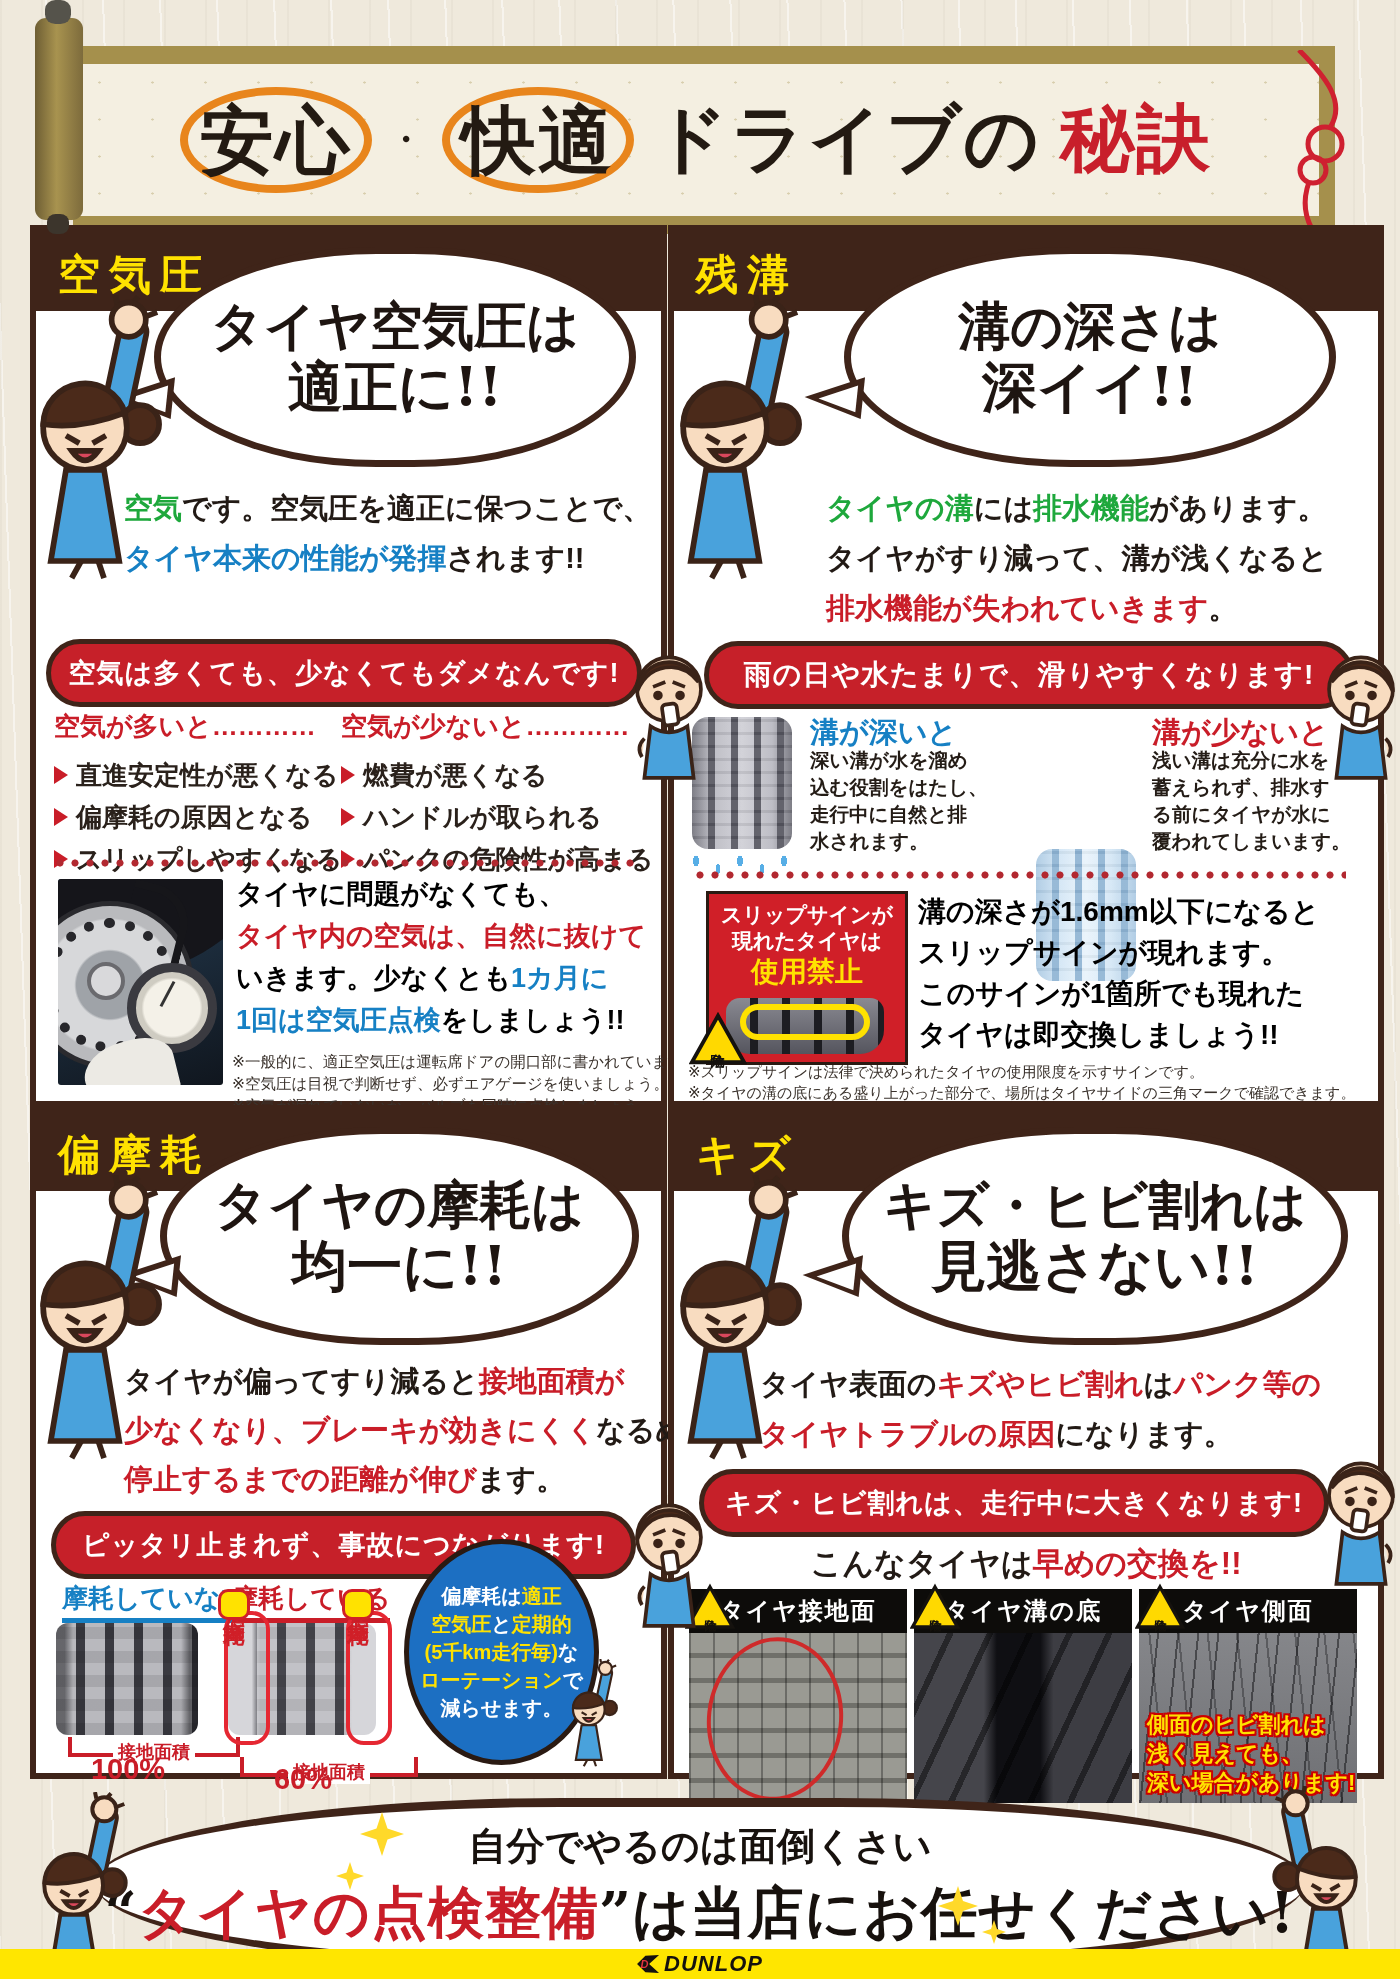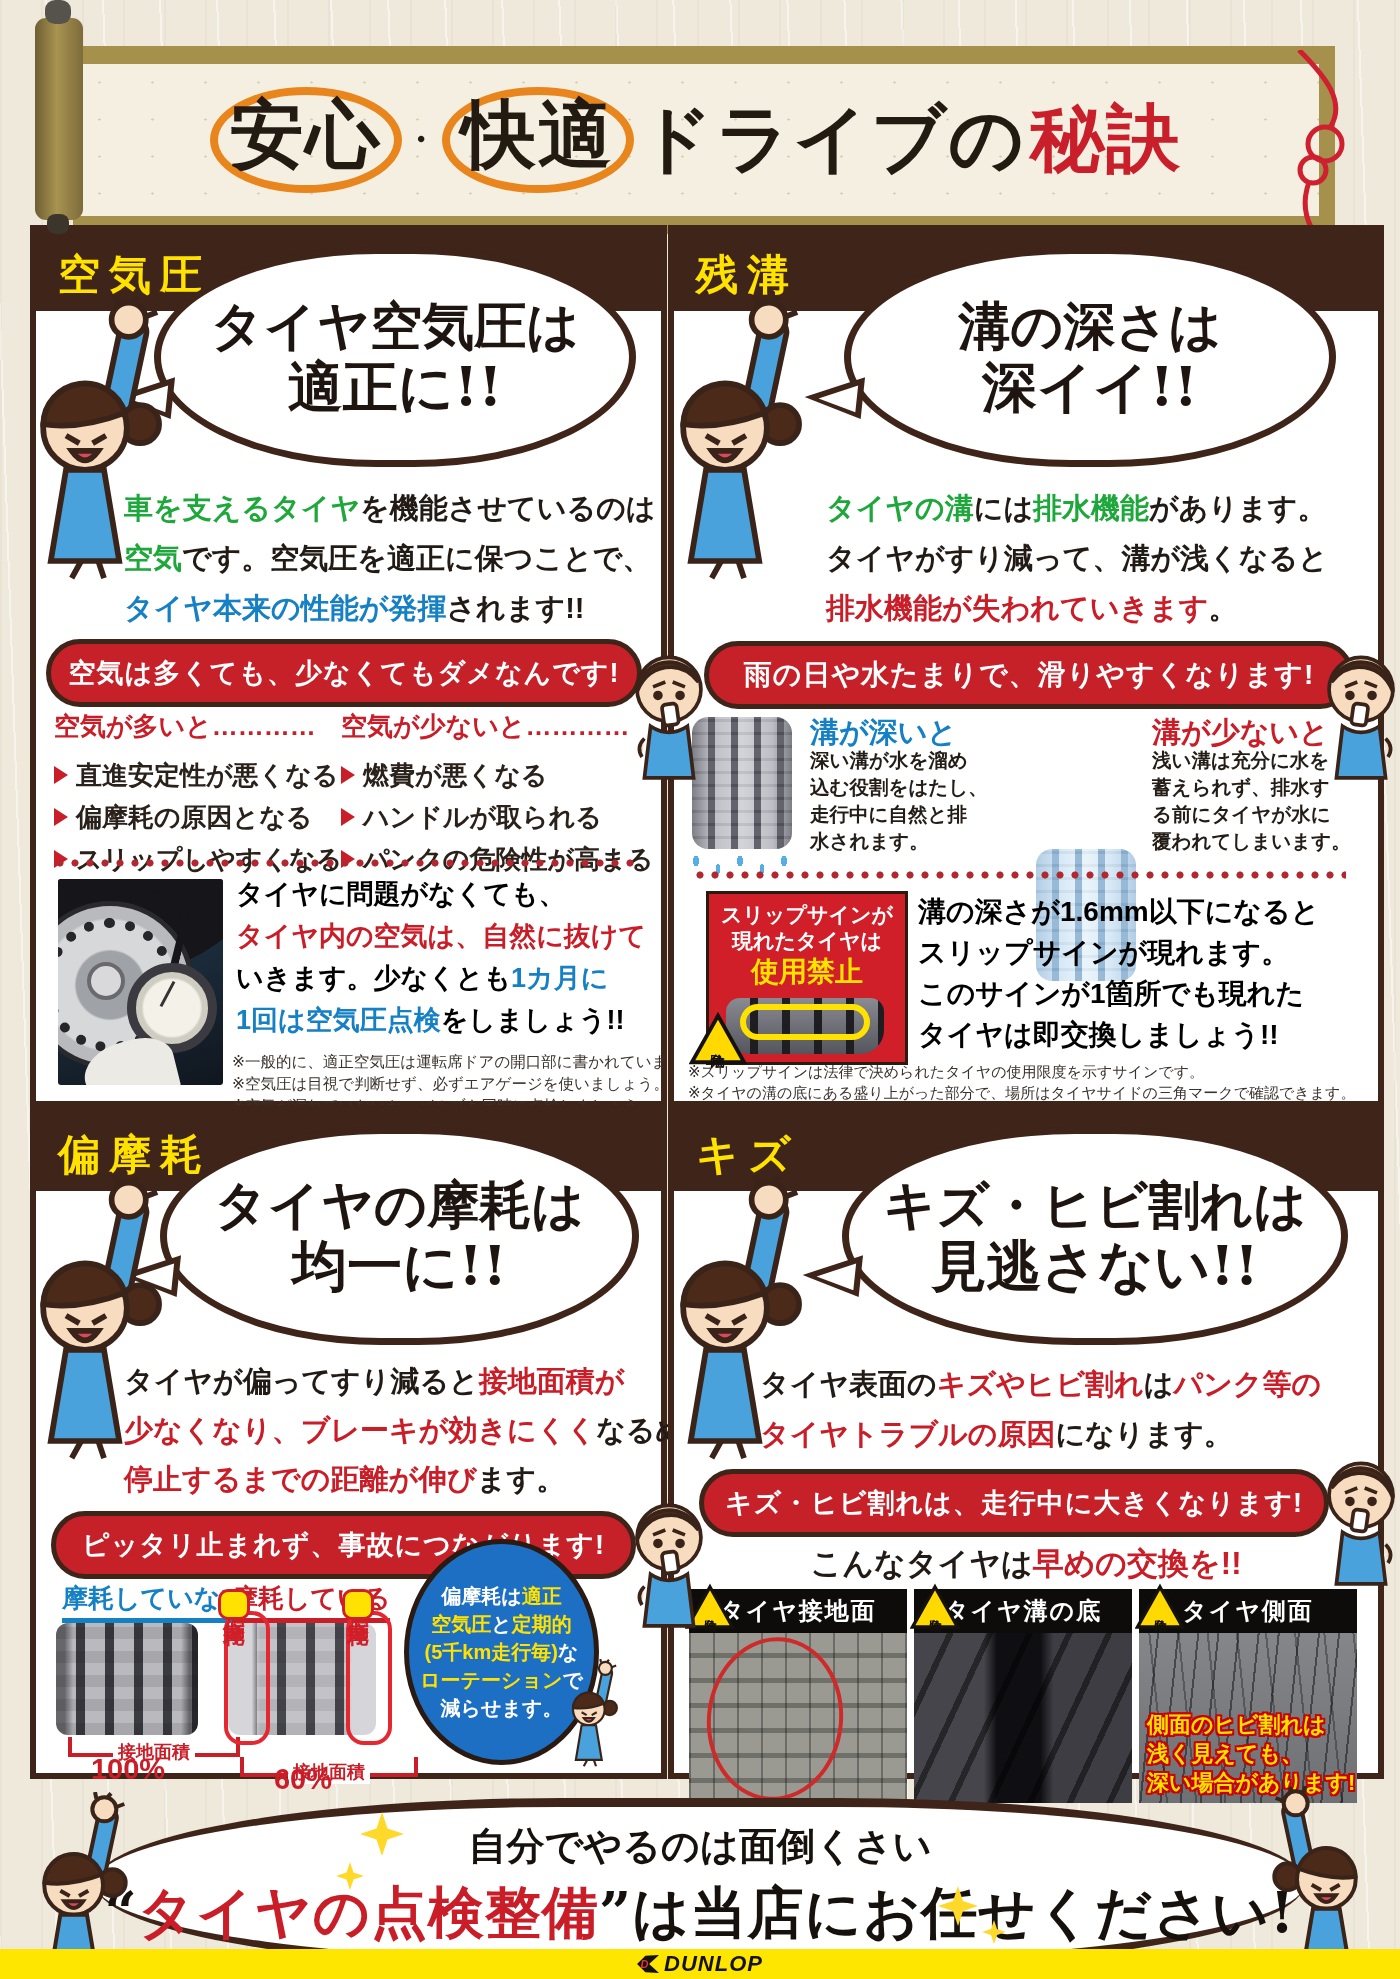--- a/index.html
+++ b/index.html
@@ -12,21 +12,21 @@
   .c-green{color:#1ea83c}.c-blue{color:#1680c4}.c-red{color:#c91d28}.c-white{color:#fff}.c-yellow{color:#ffe200}
 
   
   .scroll-body{left:38px;top:14px;right:0;height:152px;background:#f4efe1;
     border-top:18px solid #a5904c;border-bottom:18px solid #a5904c;border-right:16px solid #a5904c;
     background-image:radial-gradient(rgba(165,145,80,.35) 1.2px,transparent 1.8px);background-size:53px 37px;
     display:flex;align-items:center;justify-content:center;}
   .roller{left:0;top:-14px;width:48px;height:202px;background:linear-gradient(90deg,#6e5e34,#a8934f 45%,#7d6b3c);border-radius:11px;z-index:2;}
   .roller::before{content:'';position:absolute;top:-18px;left:10px;width:26px;height:24px;background:#55534b;border-radius:40%;}
   .roller::after{content:'';position:absolute;bottom:-14px;left:12px;width:22px;height:20px;background:#3c352c;border-radius:40%;}
-  .title{display:flex;align-items:center;gap:4px;font-weight:bold;font-size:74px;color:#231a12;letter-spacing:2px;font-family:Liberation Mono, monospace;}
+  .title{display:flex;align-items:center;gap:19px;font-weight:bold;font-size:74px;color:#231a12;letter-spacing:2px;}
   .tcircle{border:8px solid #e8851c;border-radius:50%;padding:8px 12px;line-height:1;}
   .tdot{font-size:34px;margin:0 -2px;}
   .tred{color:#c81f2b;}
 
   
   .panel{position:absolute;background:#fff;border:6px solid #3f2419;}
   .phead{position:absolute;left:0;top:0;right:0;height:80px;background:#3f2419;}
   .tab{position:absolute;left:22px;top:16px;font-size:42px;font-weight:bold;color:#ffe200;letter-spacing:9px;z-index:2;}
   .bubble{background:#fff;border:7px solid #3f2419;border-radius:48%/52%;z-index:4;display:flex;flex-direction:column;
     align-items:center;justify-content:center;text-align:center;font-weight:bold;color:#1e1511;}
@@ -192,21 +192,20 @@
 
   <section class="panel" style="left:30px;top:225px;width:625px;height:870px;">
     <div class="phead"></div>
     <div class="tab">空気圧</div>
     <div class="abs bubble serif" style="left:118px;top:16px;width:468px;height:206px;">
       <div class="tail"></div>
       <div class="b1">タイヤ空気圧は</div>
       <div class="b2">適正に!!</div>
     </div>
     <div class="abs" style="left:88px;top:252px;">
-      <div class="iline" style="font-size:29px;line-height:50px;"><span class="c-green">車を支えるタイヤ</span><span>を機能させているのは</span></div>
       <div class="iline" style="font-size:29px;line-height:50px;"><span class="c-green">空気</span><span>です。空気圧を適正に保つことで、</span></div>
       <div class="iline" style="font-size:29px;line-height:50px;"><span class="c-blue">タイヤ本来の性能が発揮</span><span>されます!!</span></div>
     </div>
     <div class="abs pill" style="left:10px;top:408px;width:586px;height:58px;font-size:27px;">空気は多くても、少なくてもダメなんです!</div>
     <div class="abs" style="left:18px;top:478px;">
       <div class="bl-title">空気が多いと…………</div>
       <div class="bl-item">
           <span class="tri"></span>
           <span>直進安定性が悪くなる</span>
         </div>

